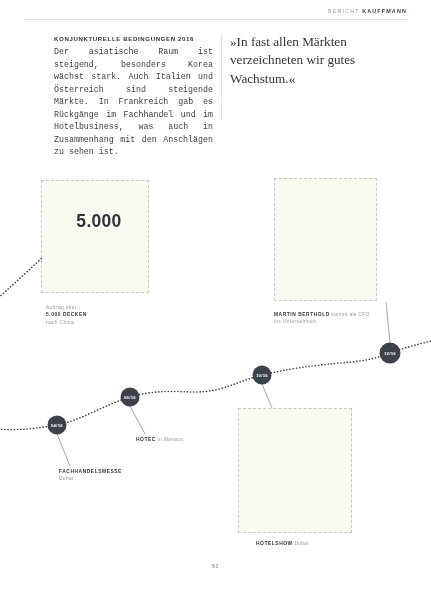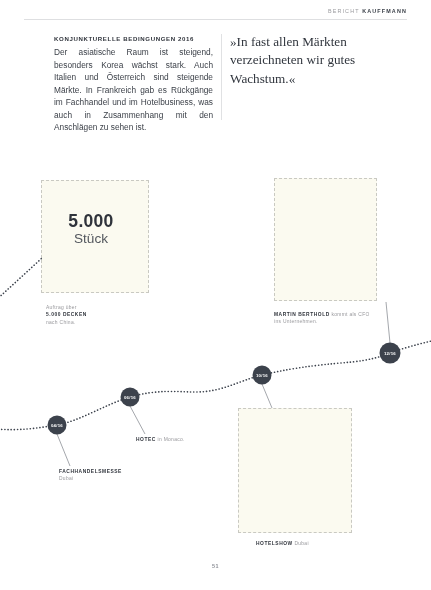--- a/index.html
+++ b/index.html
@@ -55,21 +55,21 @@
     font-family: "Liberation Sans", sans-serif;
     font-size: 6.1px;
     font-weight: bold;
     letter-spacing: 0.62px;
     color: #2f333b;
     text-transform: uppercase;
     margin: 0 0 4px 0;
     white-space: nowrap;
   }
   .body-copy {
-    font-family: Liberation Sans, sans-serif;
+    font-family: Liberation Mono, monospace;
     font-size: 8.3px;
     line-height: 12.55px;
     color: #3a3f47;
     margin: 0;
     text-align: justify;
     -moz-hyphens: auto;
     hyphens: auto;
   }
 
   .col-divider {
@@ -106,20 +106,21 @@
   #box-cfo     { left: 274px; top: 178px; width: 103px; height: 123px; }
   #box-hotel   { left: 238px; top: 408px; width: 114px; height: 125px; }
 
   .stat-wrap {
     position: absolute;
     left: 41px;
     top: 212px;
     width: 100px;
     text-align: center;
     pointer-events: none;
+    padding-left: 8px;
   }
   .stat-number {
     font-family: "Liberation Sans", sans-serif;
     font-size: 17.5px;
     font-weight: bold;
     letter-spacing: 0.3px;
     color: #2f333b;
     line-height: 19px;
   }
   .stat-unit {
@@ -213,21 +214,20 @@
   <div class="col-right">
     <p class="pull-quote">»In fast allen Märkten verzeichneten wir gutes Wachstum.«</p>
   </div>
 
   <div class="ph-box" id="box-stueck"></div>
   <div class="ph-box" id="box-cfo"></div>
   <div class="ph-box" id="box-hotel"></div>
 
   <div class="stat-wrap">
     <div class="stat-number">5.000</div>
-    <div class="stat-unit">Stück</div>
   </div>
 
   <div class="caption" id="cap-decken">
     <span>Auftrag über</span><br>
     <span class="cap-strong">5.000 DECKEN</span><br>
     <span>nach China.</span>
   </div>
 
   <div class="caption" id="cap-berthold">
     <span class="cap-strong">MARTIN BERTHOLD</span><span> kommt als CFO ins Unternehmen.</span>

